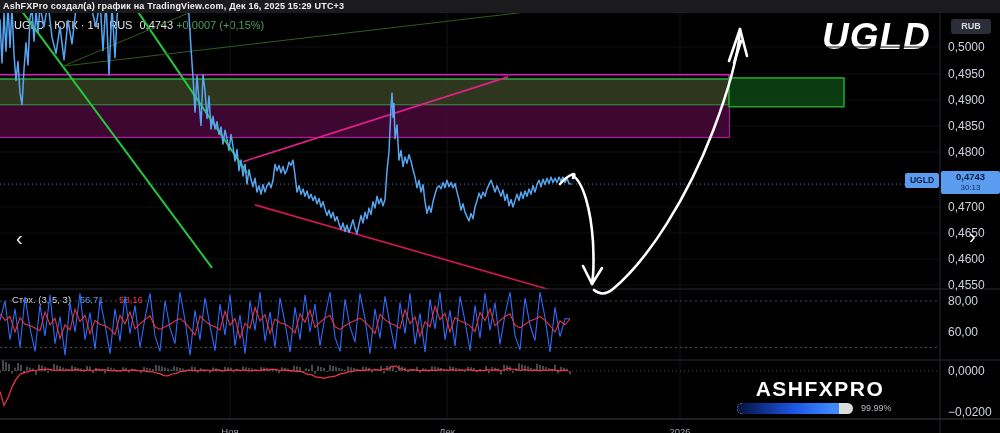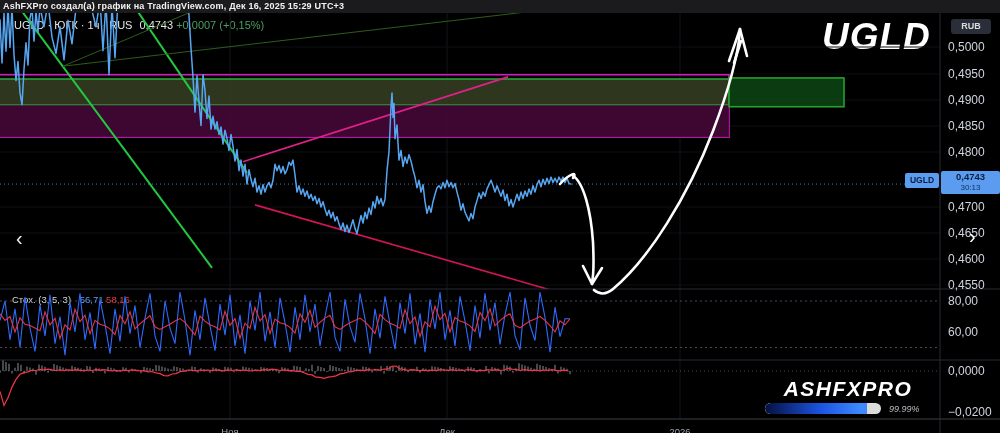--- a/index.html
+++ b/index.html
@@ -9,42 +9,42 @@
           color:#f2f2f2;font-size:9px;font-weight:bold;line-height:13px;padding-left:3px;
           letter-spacing:.2px;white-space:nowrap;z-index:1;}
   #legend-main{position:absolute;left:14px;top:19px;font-size:11px;color:#e4e6ea;z-index:2;white-space:nowrap;}
   #legend-main .chg{color:#4c9e63;}
   #legend-main .price{color:#e4e6ea;margin-left:7px;}
   #watermark{position:absolute;left:822px;top:16px;width:120px;color:#fff;font-size:37px;
              font-weight:bold;font-style:oblique;letter-spacing:1px;z-index:2;}
   #chart-svg{position:absolute;left:0;top:0;z-index:3;}
   #legend-stoch{position:absolute;left:12px;top:294px;font-size:9.5px;color:#d6d8dd;z-index:2;white-space:nowrap;}
   #legend-stoch .kv{color:#5b9cf6;margin-left:6px;text-align:right;}
-  #legend-stoch .dv{color:#f23645;margin-left:0;}
+  #legend-stoch .dv{color:#f23645;margin-left:13px;}
   #legend-macd{position:absolute;left:12px;top:362px;font-size:9.5px;color:#d6d8dd;z-index:2;white-space:nowrap;}
   #legend-macd .v1{color:#c3c6cd;margin-left:70px;}
   #legend-macd .v2{color:#f23645;margin-left:5px;}
   #axis-col{position:absolute;left:941px;top:13px;width:72px;height:407px;z-index:4;}
   .tick{position:absolute;left:7px;font-size:12px;color:#cfd3dc;transform:translateY(-50%);}
   #rub-badge{position:absolute;left:10px;top:6px;width:40px;height:15px;background:#2a2e39;border-radius:3px;
              color:#d8dade;font-size:9px;font-weight:bold;text-align:center;line-height:15px;}
   #price-badge{position:absolute;left:941px;top:171px;width:59px;height:23px;background:#5b9cf0;border-radius:2px;
                z-index:5;text-align:center;color:#08203f;}
   #price-badge .p{font-size:9.5px;font-weight:bold;line-height:12px;}
   #price-badge .c{font-size:8px;line-height:10px;color:#123055;}
   #sym-badge{position:absolute;left:905px;top:173px;width:34px;height:15px;background:#5b9cf0;border-radius:2px;
              z-index:5;color:#08203f;font-size:8.5px;font-weight:bold;text-align:center;line-height:15px;}
   .chev{position:absolute;color:#f0f0f0;font-size:20px;z-index:6;line-height:18px;cursor:pointer;}
   #chev-left{left:16px;top:229px;}
   #chev-right{left:969px;top:227px;color:#fff;}
   #time-axis{position:absolute;left:0;top:420px;width:984px;height:13px;overflow:hidden;z-index:4;}
   .tlabel{position:absolute;top:6px;transform:translateX(-50%);font-size:9.5px;color:#9aa0aa;}
-  #logo{position:absolute;left:753px;top:377px;width:190px;z-index:5;font-style:italic;}
+  #logo{position:absolute;left:725px;top:377px;width:190px;z-index:5;}
   #logo .txt{color:#fff;font-size:21px;font-weight:bold;letter-spacing:1.5px;text-align:center;}
-  #logo .row{display:flex;align-items:center;margin-top:2px;margin-left:12px;}
+  #logo .row{display:flex;margin-top:2px;margin-left:12px;}
   #logo .bar{width:116px;height:11px;border-radius:6px;overflow:hidden;display:flex;background:#dcdcdc;}
   #logo .fill{width:88%;height:100%;border-radius:6px 0 0 6px;
               background:linear-gradient(90deg,#061040 0%,#1b55e3 55%,#3e8bff 95%);}
   #logo .pct{color:#b9bcc2;font-size:9px;margin-left:8px;}
 </style>
 </head>
 <body>
 
 <div id="app">
   <div id="banner">AshFXPro создал(а) график на TradingView.com, Дек 16, 2025 15:29 UTC+3</div>

